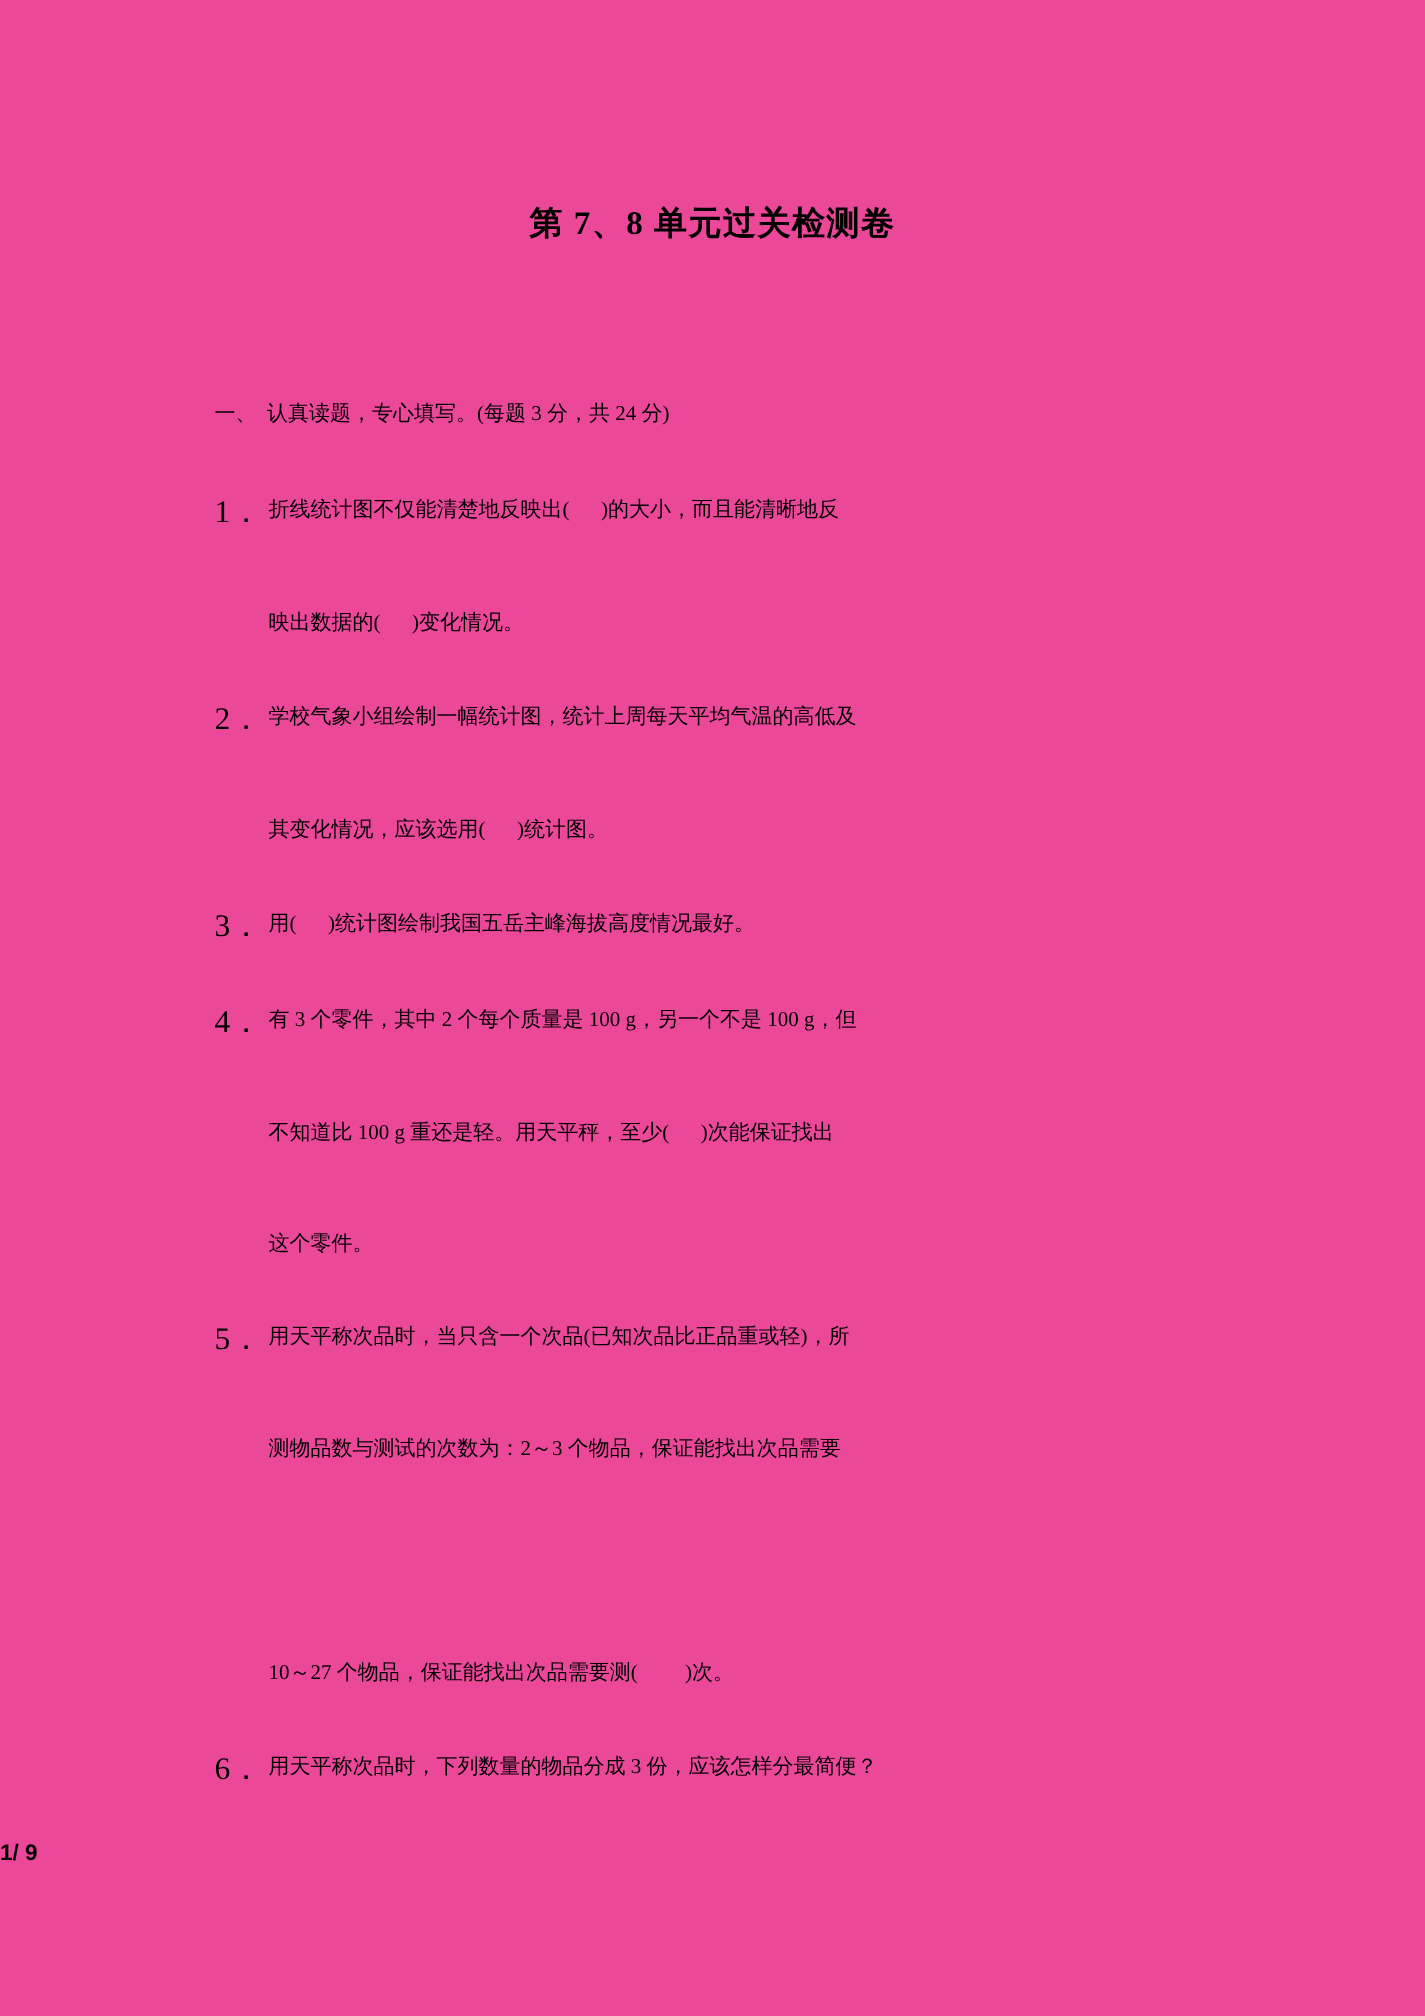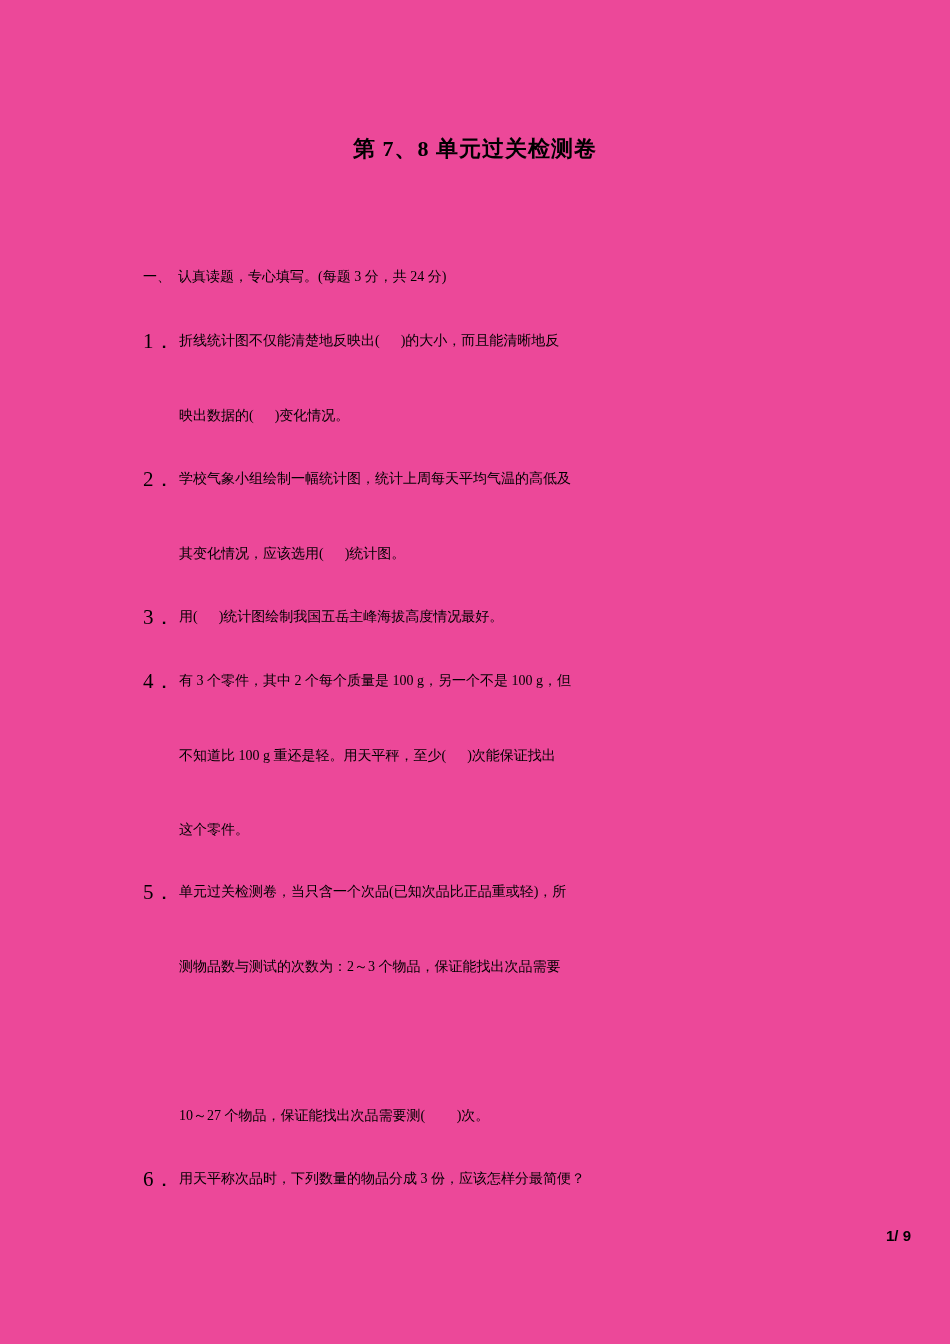--- a/index.html
+++ b/index.html
@@ -5,21 +5,21 @@
     html, body { margin: 0; padding: 0; background: #ffffff; }
     body { width: 950px; height: 1344px; position: relative; overflow: hidden;
            font-family: "Liberation Serif", "DejaVu Serif", serif; color: #000; }
     .page { position: absolute; left: 0; top: 0; width: 950px; height: 1344px; background: #ec4899; }
     .title { position: absolute; left: 0; width: 950px; top: 134px; text-align: center;
              font-size: 22px; font-weight: bold; letter-spacing: 1px; line-height: 30px; }
     .line { position: absolute; font-size: 14px; line-height: 30px; white-space: pre; }
     .num { position: absolute; left: 143px; font-size: 21px; line-height: 30px; }
     .indent { left: 179px; }
     .section { left: 143px; }
-    .footer { position: absolute; left: 0; width: 911px; top: 1225px; text-align: right;
+    .footer { position: absolute; left: 0; width: 911px; top: 1225px; text-align: left;
               font-family: "Liberation Sans", "DejaVu Sans", sans-serif; font-weight: bold; font-size: 15px; line-height: 22px; }
   </style>
 </head>
 <body>
 
 <div class="page">
   <div class="title">第 7、8 单元过关检测卷</div>
 
   <div class="line section" style="top:262px;">一、  认真读题，专心填写。(每题 3 分，共 24 分)</div>
 
@@ -33,21 +33,21 @@
 
   <div class="num" style="top:602px;">3．</div>
   <div class="line indent" style="top:602px;">用(      )统计图绘制我国五岳主峰海拔高度情况最好。</div>
 
   <div class="num" style="top:666px;">4．</div>
   <div class="line indent" style="top:666px;">有 3 个零件，其中 2 个每个质量是 100 g，另一个不是 100 g，但</div>
   <div class="line indent" style="top:741px;">不知道比 100 g 重还是轻。用天平秤，至少(      )次能保证找出</div>
   <div class="line indent" style="top:815px;">这个零件。</div>
 
   <div class="num" style="top:877px;">5．</div>
-  <div class="line indent" style="top:877px;">单元过关检测卷，当只含一个次品(已知次品比正品重或轻)，所</div>
+  <div class="line indent" style="top:877px;">用天平称次品时，当只含一个次品(已知次品比正品重或轻)，所</div>
   <div class="line indent" style="top:952px;">测物品数与测试的次数为：2～3 个物品，保证能找出次品需要</div>
   <div class="line indent" style="top:1101px;">10～27 个物品，保证能找出次品需要测(         )次。</div>
 
   <div class="num" style="top:1164px;">6．</div>
   <div class="line indent" style="top:1164px;">用天平称次品时，下列数量的物品分成 3 份，应该怎样分最简便？</div>
 
   <div class="footer">1/ 9</div>
 </div>
 
 </body></html>

